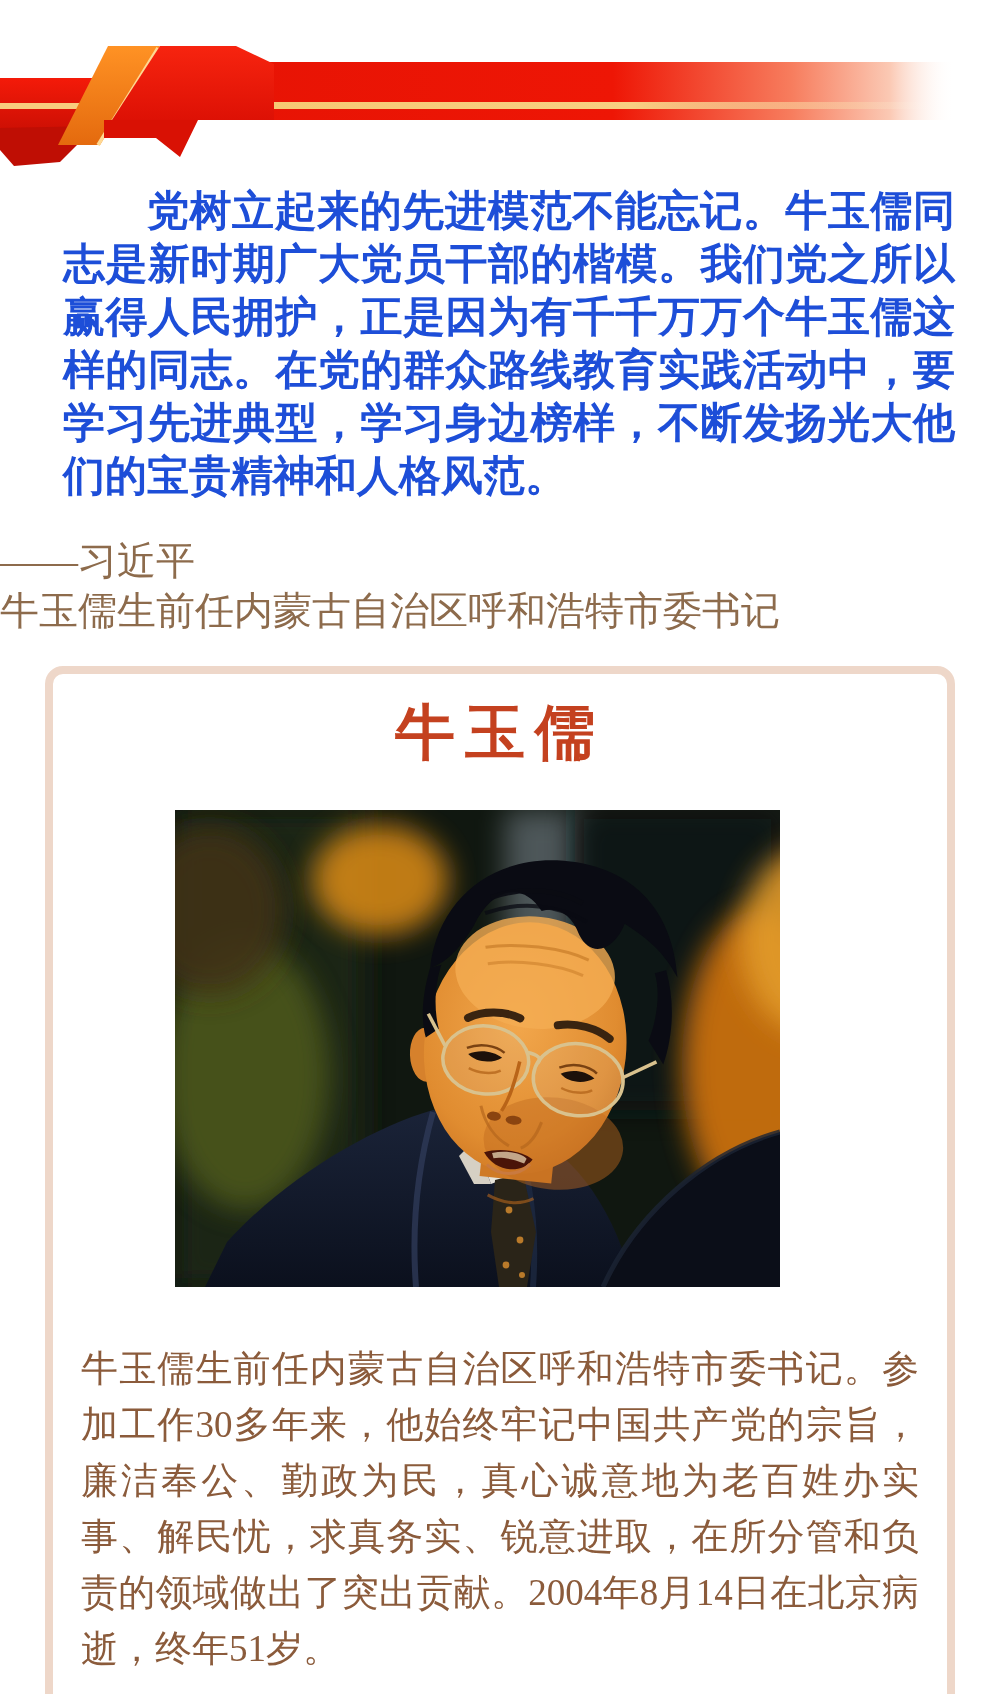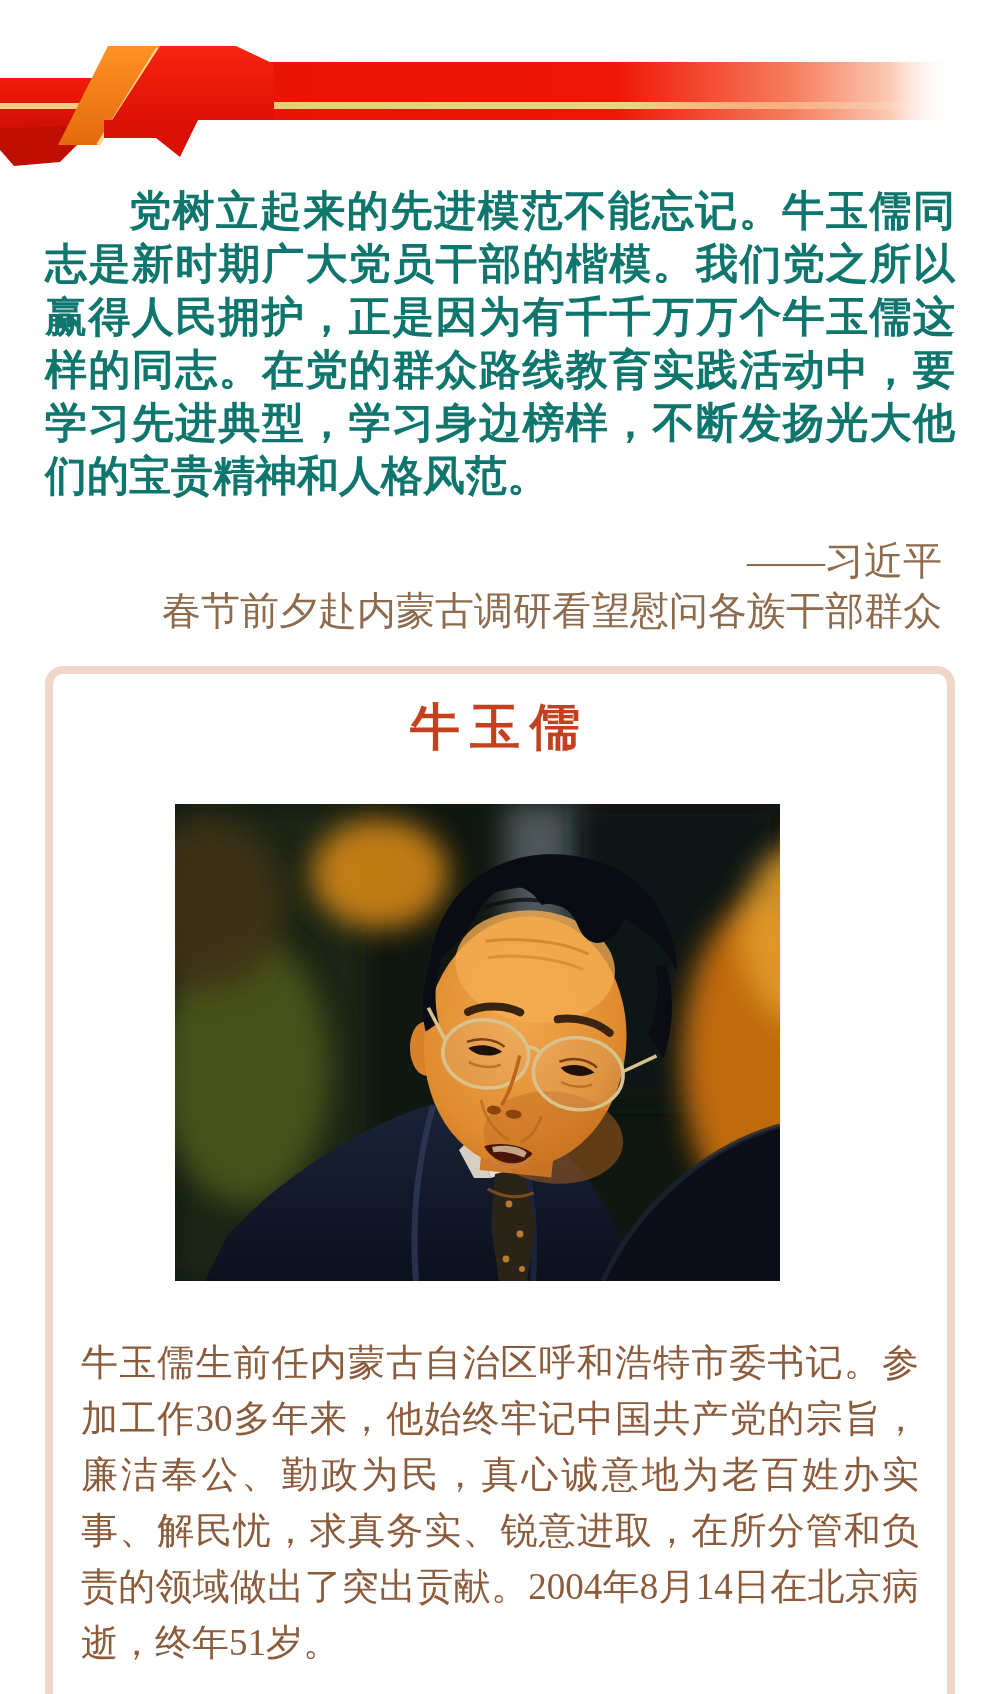--- a/index.html
+++ b/index.html
@@ -6,48 +6,47 @@
   html,body { background:#ffffff; }
   body {
     width:1000px; height:1694px; overflow:hidden;
     font-family:"Liberation Sans", sans-serif;
     position:relative;
   }
   .banner { height:168px; width:1000px; position:relative; }
   .banner svg { display:block; }
 
   .quote {
-    margin:16px 45px 0 45px;
+    margin:16px 45px 0 63px;
     font-size:42px; line-height:53px; font-weight:700;
-    color:#0f766e;
+    color:#1d4ed8;
     text-align:justify; text-justify:inter-character;
     text-indent:2em;
     font-family:"Liberation Sans", sans-serif;
   }
 
   .attribution {
     margin:34px 58px 0 0;
-    text-align:right;
+    text-align:left;
     color:#8d6b4c;
     font-size:39px; line-height:50px;
     font-family:"Liberation Serif", serif;
-    padding-left:43px;
   }
 
   .profile-box {
     margin:30px 45px 0 45px;
     border:8px solid #eed7c9;
     border-radius:18px;
     background:#ffffff;
     padding:20px 26px 50px 26px;
   }
   .profile-name {
-    margin-top:0;
+    margin-top:6px;
     text-align:center;
-    font-size:50px; line-height:66px;
+    font-size:60px; line-height:66px;
     color:#c4411f; font-weight:700;
     letter-spacing:10px;
     font-family:"Liberation Serif", serif;
   }
   .photo-wrap { margin:44px 0 0 96px; width:605px; height:477px; }
   .photo-wrap svg { display:block; }
 
   .bio {
     margin:54px 2px 0 2px;
     font-size:37px; line-height:56px;
@@ -105,21 +104,21 @@
     <path d="M160,46 L236,46 L274,64 L274,120 L112,120 Z" fill="url(#humpGrad)"></path>
 
     <path d="M104,120 L198,120 L180,157 L156,138 L104,138 Z" fill="#d91104"></path>
   </svg>
 </div>
 
 <p class="quote">党树立起来的先进模范不能忘记。牛玉儒同志是新时期广大党员干部的楷模。我们党之所以赢得人民拥护，正是因为有千千万万个牛玉儒这样的同志。在党的群众路线教育实践活动中，要学习先进典型，学习身边榜样，不断发扬光大他们的宝贵精神和人格风范。</p>
 
 <div class="attribution">
   <div>——习近平</div>
-  <div>春节前夕赴内蒙古调研看望慰问各族干部群众</div>
+  <div>牛玉儒生前任内蒙古自治区呼和浩特市委书记</div>
 </div>
 
 <section class="profile-box">
   <h1 class="profile-name">牛玉儒</h1>
 
   <div class="photo-wrap">
     <svg width="605" height="477" viewBox="0 0 605 477">
       <defs>
         <filter id="soft" x="-60%" y="-60%" width="220%" height="220%">
           <feGaussianBlur stdDeviation="14"></feGaussianBlur>

